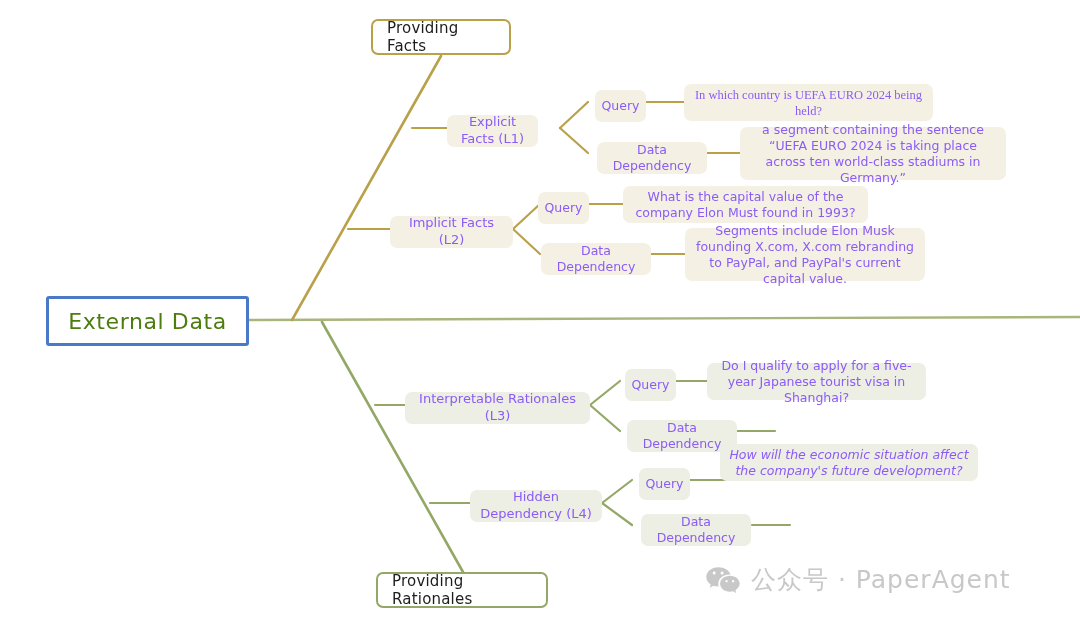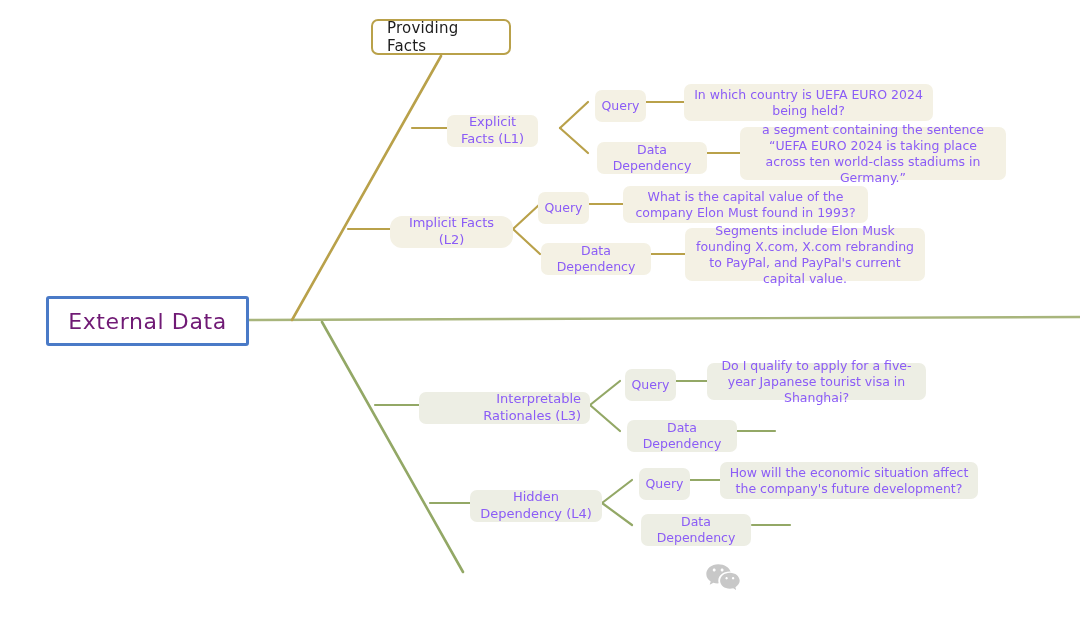--- a/index.html
+++ b/index.html
@@ -34,21 +34,21 @@
     height: 50px;
     border: 3px solid #4a7ac7;
     border-radius: 3px;
     background: #ffffff;
     display: flex;
     align-items: center;
     justify-content: center;
     box-sizing: border-box;
   }
   .root-node .root-label {
-    color: #701a75;
+    color: #4d7c0f;
     font-size: 22px;
     letter-spacing: 0.6px;
     font-family: "DejaVu Sans", sans-serif;
   }
 
   
   .banner {
     position: absolute;
     background: #ffffff;
     display: flex;
@@ -153,79 +153,83 @@
     <path d="M 752 525 L 790 525" stroke="#93a866" stroke-width="2.2" fill="none" stroke-linecap="round"></path>
   </svg>
 
   <div class="root-node">
     <span class="root-label">External Data</span>
   </div>
 
   <div class="banner banner-facts">
     <span>Providing Facts</span>
   </div>
+  <div class="banner banner-rationales">
+    <span>Providing Rationales</span>
+  </div>
 
   <div class="chip gold level" style="left:447px; top:115px; width:91px; height:26px;">
     <span>Explicit Facts (L1)</span>
   </div>
   <div class="chip gold lead" style="left:595px; top:90px; width:51px; height:24px;">
     <span>Query</span>
   </div>
-  <div class="chip gold body" style="left:684px; top:84px; width:249px; height:37px;">
+  <div class="chip gold body" style="left:684px; top:84px; width:249px; height:37px;font-family:Liberation Serif, serif;">
     <span>In which country is UEFA EURO 2024 being held?</span>
   </div>
   <div class="chip gold lead" style="left:597px; top:142px; width:110px; height:24px;">
     <span>Data Dependency</span>
   </div>
   <div class="chip gold body" style="left:740px; top:127px; width:266px; height:53px;">
     <span>a segment containing the sentence “UEFA EURO 2024 is taking place across ten world-class stadiums in Germany.”</span>
   </div>
 
-  <div class="chip gold level" style="left:390px; top:216px; width:123px; height:26px;border-radius:12px;">
+  <div class="chip gold level" style="left:390px; top:216px; width:123px; height:26px;">
     <span>Implicit Facts (L2)</span>
   </div>
   <div class="chip gold lead" style="left:538px; top:192px; width:51px; height:24px;">
     <span>Query</span>
   </div>
   <div class="chip gold body" style="left:623px; top:186px; width:245px; height:37px;">
     <span>What is the capital value of the company Elon Must found in 1993?</span>
   </div>
   <div class="chip gold lead" style="left:541px; top:243px; width:110px; height:24px;">
     <span>Data Dependency</span>
   </div>
   <div class="chip gold body" style="left:685px; top:228px; width:240px; height:53px;">
     <span>Segments include Elon Musk founding X.com, X.com rebranding to PayPal, and PayPal's current capital value.</span>
   </div>
 
-  <div class="chip green level" style="left:419px; top:392px; width:171px; height:26px;text-align:right;">
+  <div class="chip green level" style="left:405px; top:392px; width:185px; height:26px;">
     <span>Interpretable Rationales (L3)</span>
   </div>
   <div class="chip green lead" style="left:625px; top:369px; width:51px; height:24px;">
     <span>Query</span>
   </div>
   <div class="chip green body" style="left:707px; top:363px; width:219px; height:37px;">
     <span>Do I qualify to apply for a five-year Japanese tourist visa in Shanghai?</span>
   </div>
   <div class="chip green lead" style="left:627px; top:420px; width:110px; height:24px;">
     <span>Data Dependency</span>
   </div>
 
   <div class="chip green level" style="left:470px; top:490px; width:132px; height:26px;">
     <span>Hidden Dependency (L4)</span>
   </div>
   <div class="chip green lead" style="left:639px; top:468px; width:51px; height:24px;">
     <span>Query</span>
   </div>
-  <div class="chip green body" style="left:720px; top:462px; width:258px; height:37px;">
+  <div class="chip green body" style="left:720px; top:444px; width:258px; height:37px;font-style:italic;">
     <span>How will the economic situation affect the company's future development?</span>
   </div>
   <div class="chip green lead" style="left:641px; top:514px; width:110px; height:24px;">
     <span>Data Dependency</span>
   </div>
 
   <div class="watermark">
     <svg class="wechat-icon" width="34" height="28" viewBox="0 0 34 28" xmlns="http://www.w3.org/2000/svg">
       <path fill="#c8c8c8" d="M12.2 1.2C5.6 1.2 0.3 5.6 0.3 11c0 3 1.7 5.7 4.4 7.5l-1 3.2 3.7-1.9c1.4 0.4 2.6 0.6 4.1 0.6 0.4 0 0.8 0 1.2-0.1-0.3-0.8-0.4-1.6-0.4-2.5 0-5.1 4.9-9.2 11-9.2 0.4 0 0.8 0 1.2 0.1C23.5 4.5 18.4 1.2 12.2 1.2z M8.2 8.4c-0.8 0-1.5-0.7-1.5-1.5S7.4 5.4 8.2 5.4s1.5 0.7 1.5 1.5S9 8.4 8.2 8.4z M16.1 8.4c-0.8 0-1.5-0.7-1.5-1.5s0.7-1.5 1.5-1.5 1.5 0.7 1.5 1.5S16.9 8.4 16.1 8.4z"></path>
       <path fill="#c8c8c8" d="M33.7 17.8c0-4.4-4.4-8-9.8-8s-9.8 3.6-9.8 8 4.4 8 9.8 8c1.1 0 2.2-0.2 3.3-0.5l3 1.6-0.8-2.7C31.9 22.6 33.7 20.4 33.7 17.8z M20.6 16.5c-0.7 0-1.2-0.6-1.2-1.2s0.6-1.2 1.2-1.2 1.2 0.6 1.2 1.2S21.3 16.5 20.6 16.5z M27.1 16.5c-0.7 0-1.2-0.6-1.2-1.2s0.6-1.2 1.2-1.2 1.2 0.6 1.2 1.2S27.8 16.5 27.1 16.5z"></path>
     </svg>
+    <span class="wm-text">公众号 · PaperAgent</span>
   </div>
 
 </div>
 
 </body></html>

